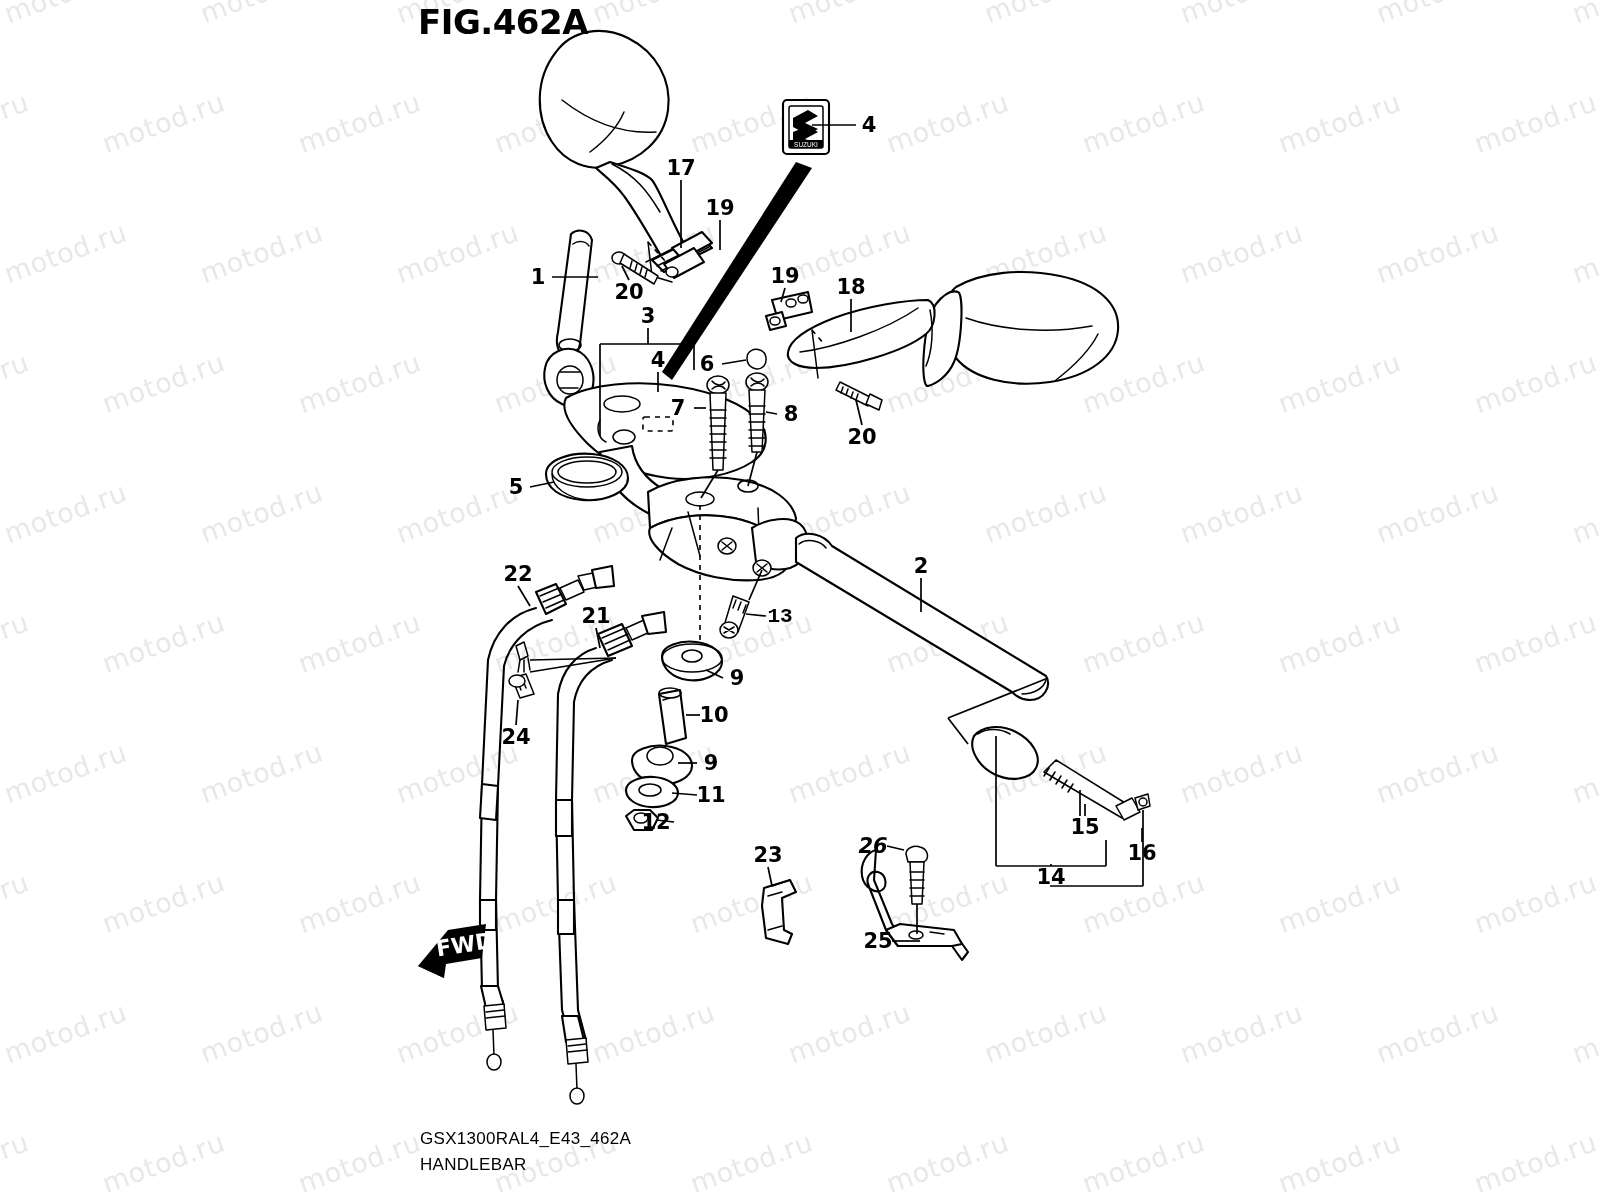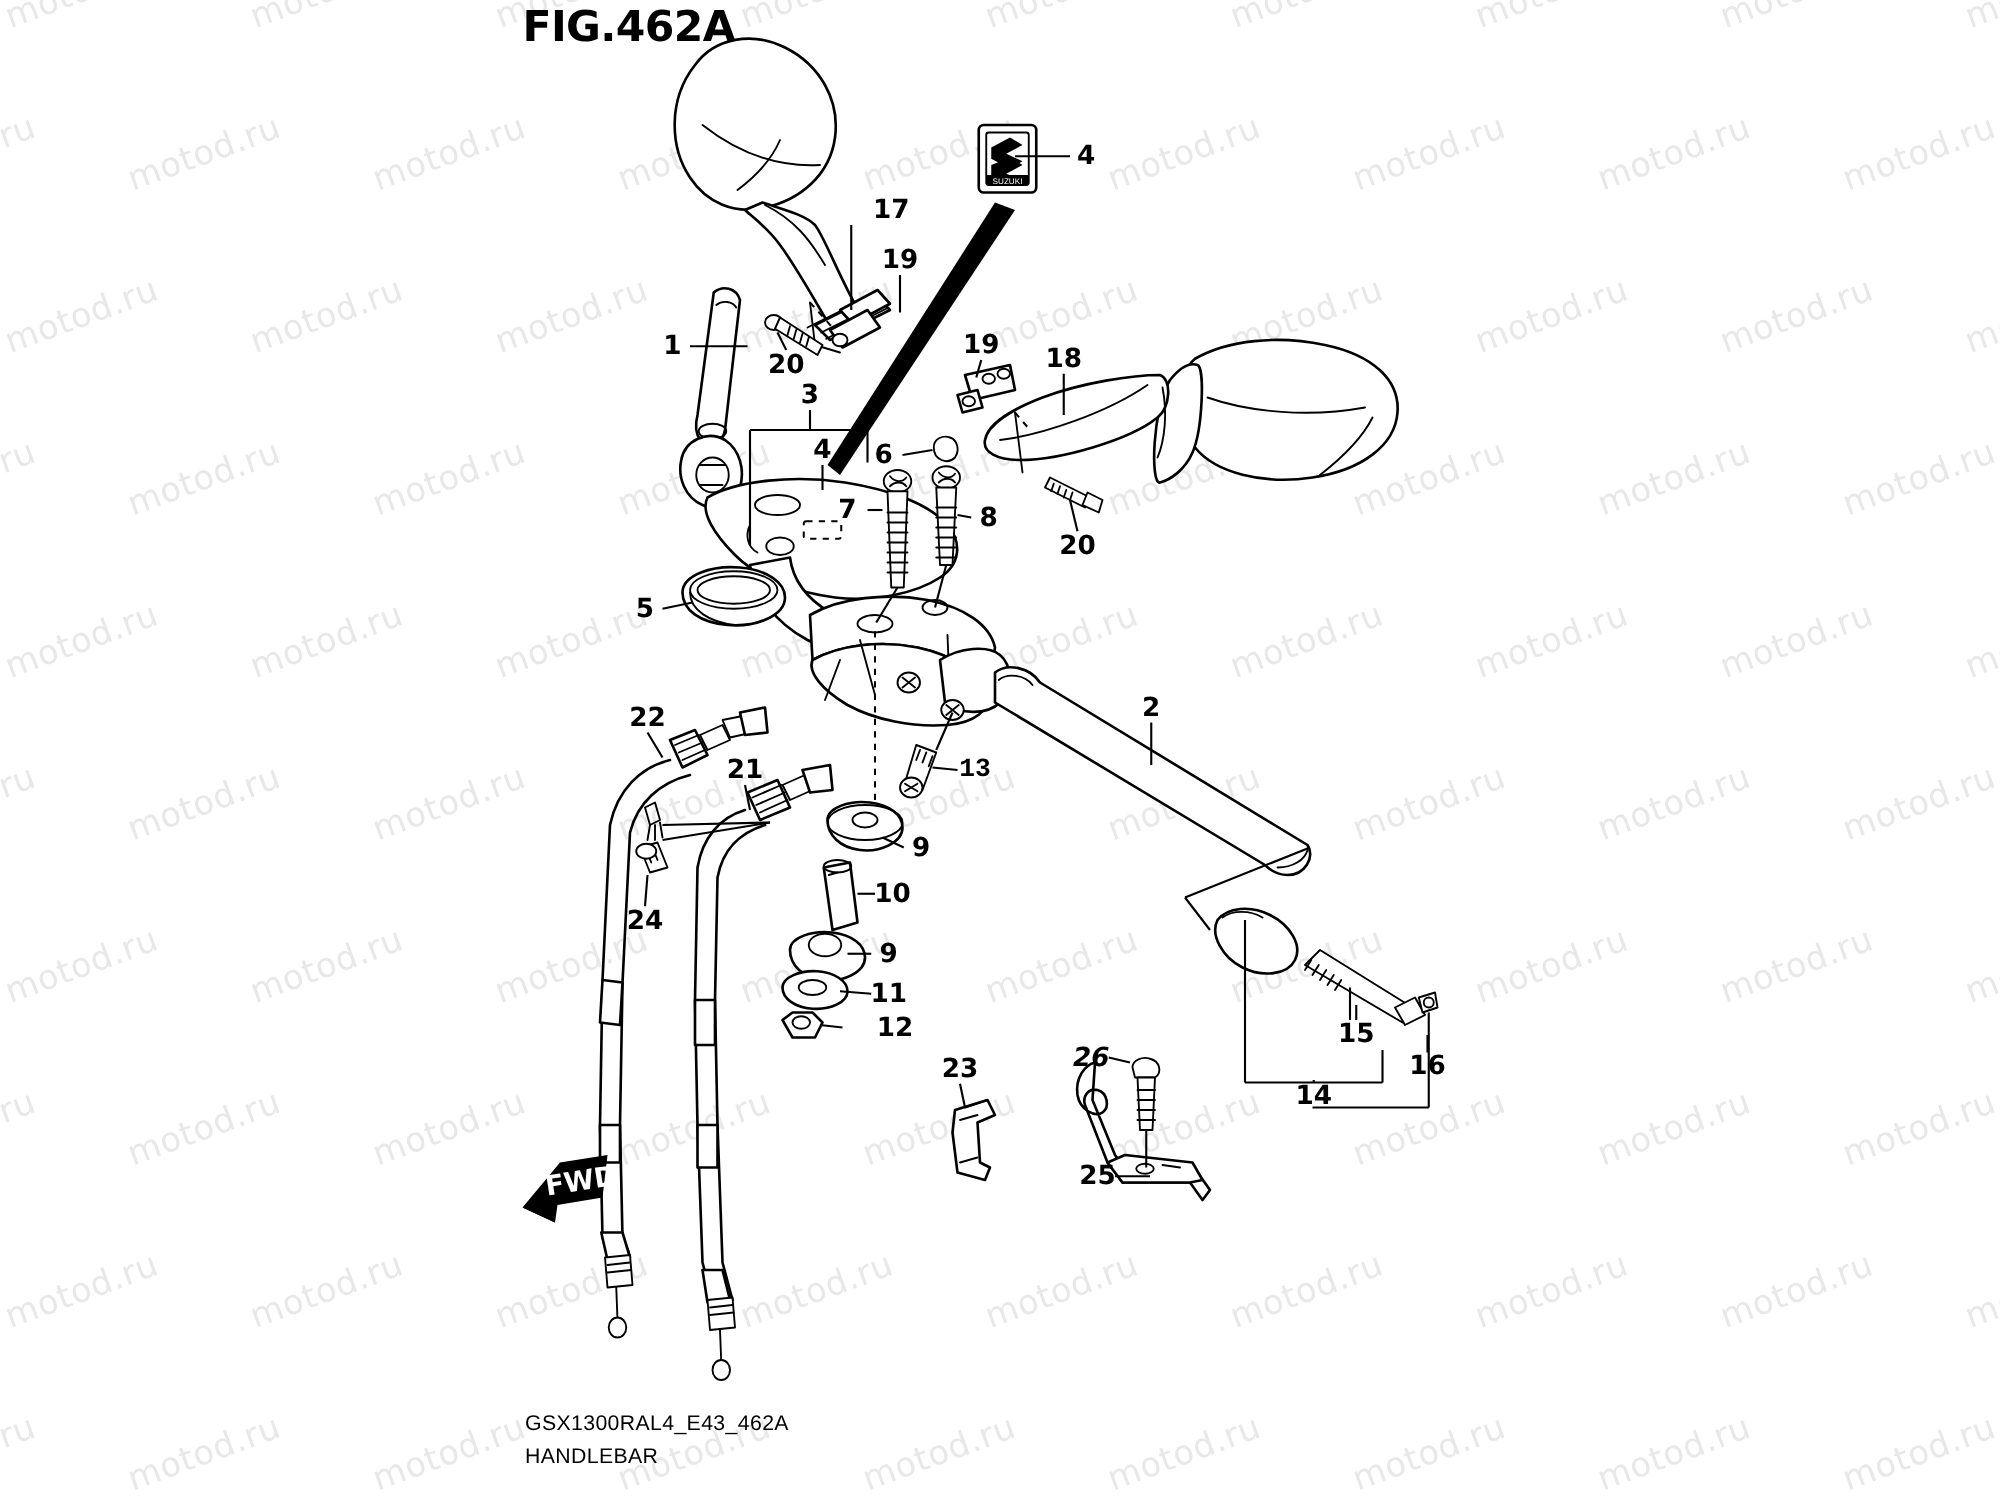--- a/index.html
+++ b/index.html
@@ -524,26 +524,26 @@
     <div class="callout" style="left: 869px; top: 125px;">4</div>
     <div class="callout" style="left: 658px; top: 360px;">4</div>
     <div class="callout" style="left: 516px; top: 487px;">5</div>
     <div class="callout" style="left: 707px; top: 364px;">6</div>
     <div class="callout" style="left: 678px; top: 408px;">7</div>
     <div class="callout" style="left: 791px; top: 414px;">8</div>
     <div class="callout" style="left: 737px; top: 678px;">9</div>
     <div class="callout" style="left: 711px; top: 763px;">9</div>
     <div class="callout" style="left: 714px; top: 715px;">10</div>
     <div class="callout" style="left: 711px; top: 795px;">11</div>
-    <div class="callout" style="left: 716px; top: 822px;">12</div>
+    <div class="callout" style="left: 656px; top: 822px;">12</div>
     <div class="callout" style="left: 780px; top: 616px; font-family: Liberation Mono, monospace;">13</div>
     <div class="callout" style="left: 1051px; top: 877px;">14</div>
     <div class="callout" style="left: 1085px; top: 827px;">15</div>
     <div class="callout" style="left: 1142px; top: 853px;">16</div>
-    <div class="callout" style="left: 681px; top: 168px; margin-left: 32px;">17</div>
+    <div class="callout" style="left: 681px; top: 168px;">17</div>
     <div class="callout" style="left: 851px; top: 287px;">18</div>
     <div class="callout" style="left: 720px; top: 208px;">19</div>
     <div class="callout" style="left: 785px; top: 276px;">19</div>
     <div class="callout" style="left: 629px; top: 292px;">20</div>
     <div class="callout" style="left: 862px; top: 437px;">20</div>
     <div class="callout" style="left: 596px; top: 616px;">21</div>
     <div class="callout" style="left: 518px; top: 574px;">22</div>
     <div class="callout" style="left: 768px; top: 855px;">23</div>
     <div class="callout" style="left: 516px; top: 737px;">24</div>
     <div class="callout" style="left: 878px; top: 941px;">25</div>

